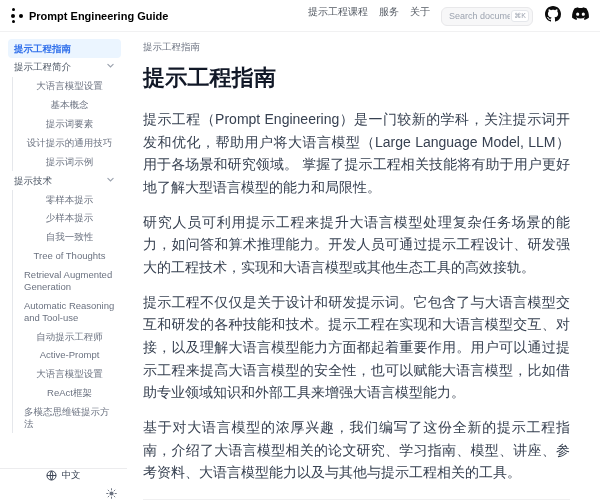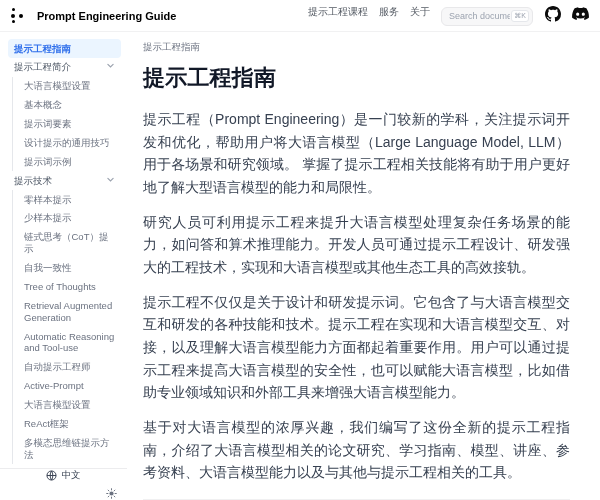--- a/index.html
+++ b/index.html
@@ -2,21 +2,21 @@
 <html><head>
 <meta charset="utf-8">
 <style>
   * { box-sizing: border-box; margin: 0; padding: 0; }
   html,body { width:600px; height:500px; overflow:hidden; background:#fff;
     font-family:"Liberation Sans","DejaVu Sans",sans-serif; color:#374151; }
 
   
   .header { height:32px; display:flex; align-items:center; padding:0 11px 0 10px;
     border-bottom:1px solid #f1f1f2; background:#fff; }
-  .logo { display:flex; align-items:center; gap:12px; cursor:pointer; }
+  .logo { display:flex; align-items:center; gap:4px; cursor:pointer; }
   .logo-dots { width:15px; height:17px; position:relative; flex:0 0 auto; }
   .logo-dots i { position:absolute; background:#000; border-radius:50%; }
   .logo-dots i:nth-child(1){ width:3px;height:3px;left:2px;top:1px; }
   .logo-dots i:nth-child(2){ width:4px;height:4px;left:1px;top:7px; }
   .logo-dots i:nth-child(3){ width:3px;height:3px;left:2px;top:13px; }
   .logo-dots i:nth-child(4){ width:4px;height:4px;left:9px;top:7px; }
   .logo-title { font-size:11px; font-weight:700; color:#000; white-space:nowrap; }
   .header-right { margin-left:auto; display:flex; align-items:flex-start; gap:11px; }
   .nav-link { font-size:10px; color:#555b64; cursor:pointer; white-space:nowrap; }
   .search-box { position:relative; }
@@ -33,21 +33,21 @@
   
   .wrap { display:flex; height:467px; }
 
   
   .sidebar { width:127px; flex:0 0 127px; display:flex; flex-direction:column; }
   .side-nav { flex:1; padding:7px 6px 0 8px; overflow:hidden; }
   .side-item { display:flex; align-items:center; justify-content:space-between;
     font-size:9.5px; line-height:1.25; color:#4b5563; padding:3.5px 6px;
     border-radius:4px; cursor:pointer; }
   .side-item.sub { margin-left:4px; border-left:1px solid #e5e7eb; border-radius:0 4px 4px 0;
-    padding-left:11px; color:#6b7280; }
+    padding-left:11px; color:#6b7280;justify-content:center; }
   .side-item.active { background:#ebf5ff; color:#2f6feb; font-weight:600; }
   .side-item .chev { display:none; flex:0 0 auto; color:#9ca3af; margin-left:4px; }
   .side-item.section .chev { display:block; }
   .side-footer { height:31px; border-top:1px solid #ececee; display:flex;
     align-items:center; gap:6px; padding:0 10px 0 9px;flex-direction:column; }
   .lang-btn { display:flex; align-items:center; gap:5px; font-size:9.5px;
     color:#374151; cursor:pointer; }
   .theme-btn { margin-left:auto; color:#6b7280; display:flex; cursor:pointer; }
 
   
@@ -156,24 +156,20 @@
         <div class="side-item sub">
           <span>零样本提示</span>
 
         </div>
 
         <div class="side-item sub">
           <span>少样本提示</span>
 
         </div>
 
-        <div class="side-item sub">
-          <span>链式思考（CoT）提示</span>
-
-        </div>
 
         <div class="side-item sub">
           <span>自我一致性</span>
 
         </div>
 
 
         <div class="side-item sub">
           <span>Tree of Thoughts</span>
 

